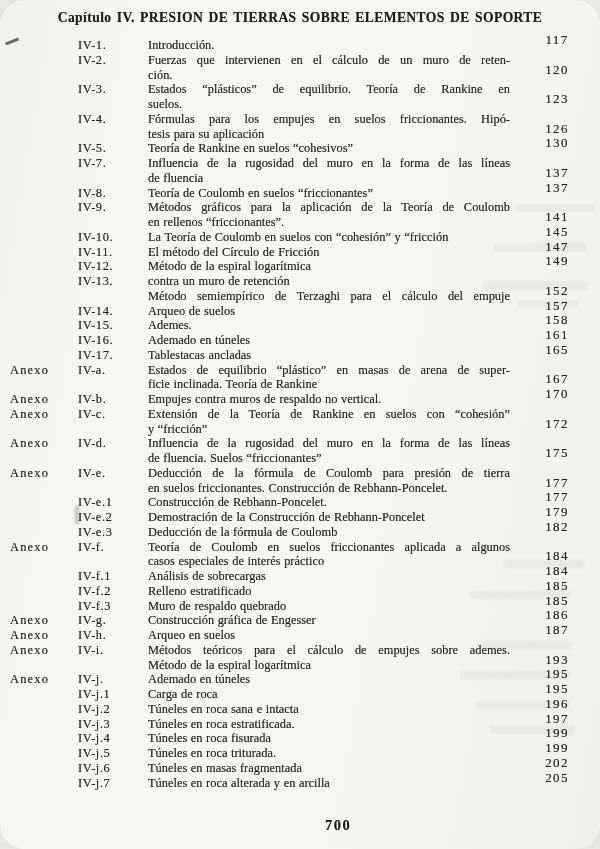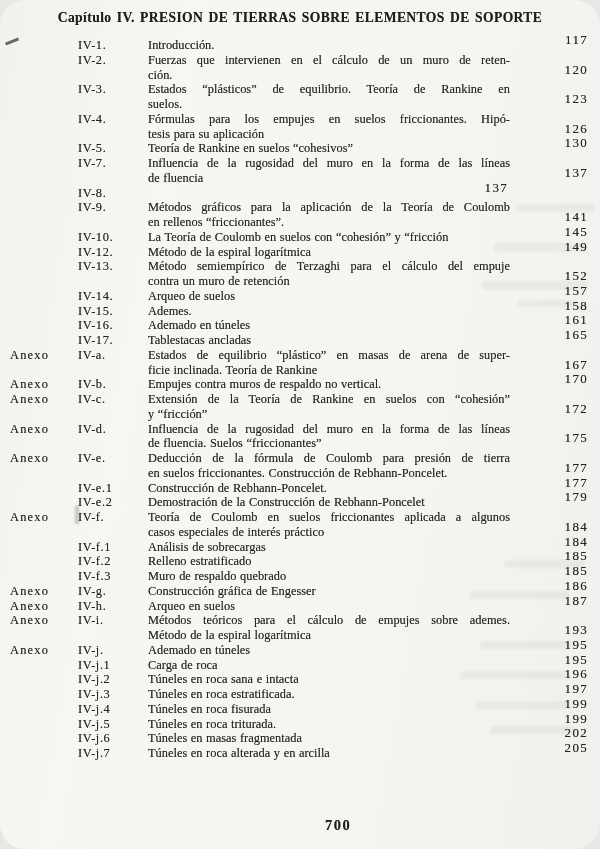--- a/index.html
+++ b/index.html
@@ -34,21 +34,21 @@
   .line.last { display:flex; align-items:flex-end; }
   .line-text { white-space:nowrap; }
   .dots {
     flex:1 1 auto; min-width:10px; margin-left:7px; margin-right:3px;
     background-image:radial-gradient(circle,#3a3a3a 1.25px,rgba(0,0,0,0) 1.5px);
     background-size:11px 4px; background-repeat:repeat-x;
     background-position:left bottom 3px;
   }
   .c-page {
     align-self:end; transform:translateY(-5.5px);
-    text-align:right; padding-right:2px;
+    text-align:center; padding-right:2px;
     font-size:13px; letter-spacing:1.3px; color:#222;
   }
   .page-footer {
     position:absolute; top:817px; left:0; width:100%;
     text-align:center; font-weight:bold; font-size:14.5px;
     letter-spacing:1.5px; color:#1f1f1f;
     text-shadow:0 0 0.5px rgba(30,30,30,.55);
     padding-left:38px;
   }
   
@@ -152,20 +152,26 @@
           <div class="line last">
             <span class="line-text">de fluencia</span>
             <span class="dots"></span>
           </div>
         </div>
     <div class="c-page">137</div>
   </div>
       <div class="entry">
     <div class="c-prefix"></div>
     <div class="c-num">IV-8.</div>
+    <div class="c-title">
+          <div class="line last">
+            <span class="line-text">Teoría de Coulomb en suelos “friccionantes”</span>
+            <span class="dots"></span>
+          </div>
+        </div>
     <div class="c-page">137</div>
   </div>
       <div class="entry">
     <div class="c-prefix"></div>
     <div class="c-num">IV-9.</div>
     <div class="c-title">
           <div class="line fill">Métodos gráficos para la aplicación de la Teoría de Coulomb</div>
           <div class="line last">
             <span class="line-text">en rellenos “friccionantes”.</span>
             <span class="dots"></span>
@@ -179,38 +185,49 @@
     <div class="c-title">
           <div class="line last">
             <span class="line-text">La Teoría de Coulomb en suelos con “cohesión” y “fricción</span>
             <span class="dots"></span>
           </div>
         </div>
     <div class="c-page">145</div>
   </div>
       <div class="entry">
     <div class="c-prefix"></div>
+    <div class="c-num">IV-11.</div>
+    <div class="c-title">
+          <div class="line last">
+            <span class="line-text">El método del Círculo de Fricción</span>
+            <span class="dots"></span>
+          </div>
+        </div>
+    <div class="c-page">147</div>
+  </div>
+      <div class="entry">
+    <div class="c-prefix"></div>
     <div class="c-num">IV-12.</div>
     <div class="c-title">
           <div class="line last">
             <span class="line-text">Método de la espiral logarítmica</span>
             <span class="dots"></span>
           </div>
         </div>
     <div class="c-page">149</div>
   </div>
       <div class="entry">
     <div class="c-prefix"></div>
     <div class="c-num">IV-13.</div>
     <div class="c-title">
+          <div class="line last">
+            <span class="line-text">contra un muro de retención</span>
+            <span class="dots"></span>
+          </div>
           <div class="line fill">Método semiempírico de Terzaghi para el cálculo del empuje</div>
-          <div class="line last">
-            <span class="line-text">contra un muro de retención</span>
-            <span class="dots"></span>
-          </div>
         </div>
     <div class="c-page">152</div>
   </div>
       <div class="entry">
     <div class="c-prefix"></div>
     <div class="c-num">IV-14.</div>
     <div class="c-title">
           <div class="line last">
             <span class="line-text">Arqueo de suelos</span>
             <span class="dots"></span>
@@ -324,20 +341,31 @@
       <div class="entry">
     <div class="c-prefix"></div>
     <div class="c-num">IV-e.2</div>
     <div class="c-title">
           <div class="line last">
             <span class="line-text">Demostración de la Construcción de Rebhann-Poncelet</span>
             <span class="dots"></span>
           </div>
         </div>
     <div class="c-page">179</div>
+  </div>
+      <div class="entry">
+    <div class="c-prefix"></div>
+    <div class="c-num">IV-e.3</div>
+    <div class="c-title">
+          <div class="line last">
+            <span class="line-text">Deducción de la fórmula de Coulomb</span>
+            <span class="dots"></span>
+          </div>
+        </div>
+    <div class="c-page">182</div>
   </div>
       <div class="entry">
     <div class="c-prefix">Anexo</div>
     <div class="c-num">IV-f.</div>
     <div class="c-title">
           <div class="line fill">Teoría de Coulomb en suelos friccionantes aplicada a algunos</div>
           <div class="line last">
             <span class="line-text">casos especiales de interés práctico</span>
             <span class="dots"></span>
           </div>

